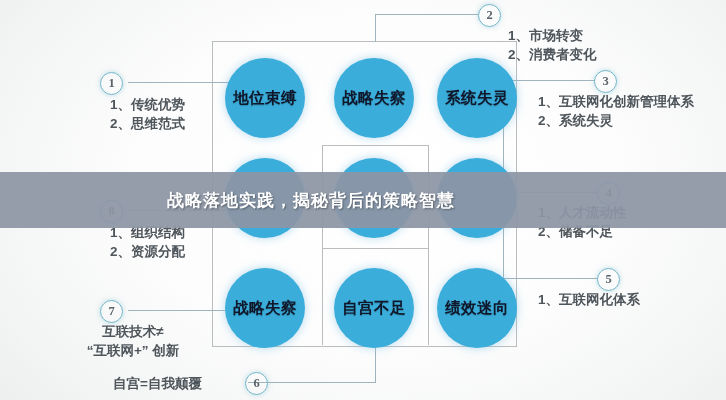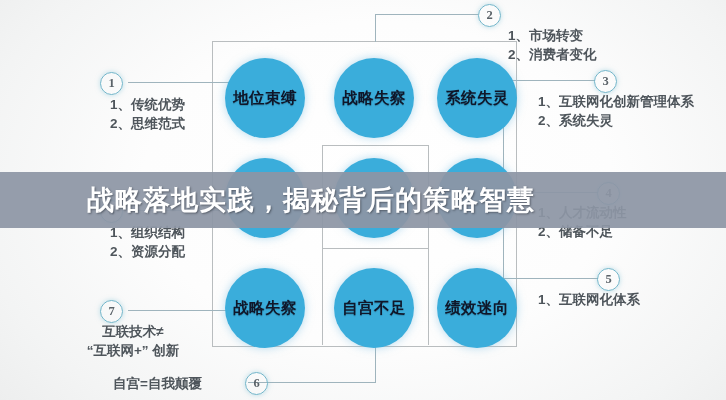--- a/index.html
+++ b/index.html
@@ -116,21 +116,21 @@
   .banner-text {
     position: absolute;
     left: 0;
     top: 172px;
     width: 622px;
     height: 56px;
     display: flex;
     align-items: center;
     justify-content: center;
     color: #ffffff;
-    font-size: 27px;
+    font-size: 17px;
     font-weight: bold;
     letter-spacing: 1px;
     text-shadow: 1px 1px 2px rgba(40,45,55,0.55);
     white-space: nowrap;
   }
 </style>
 </head>
 <body>
 
 <div id="stage">

